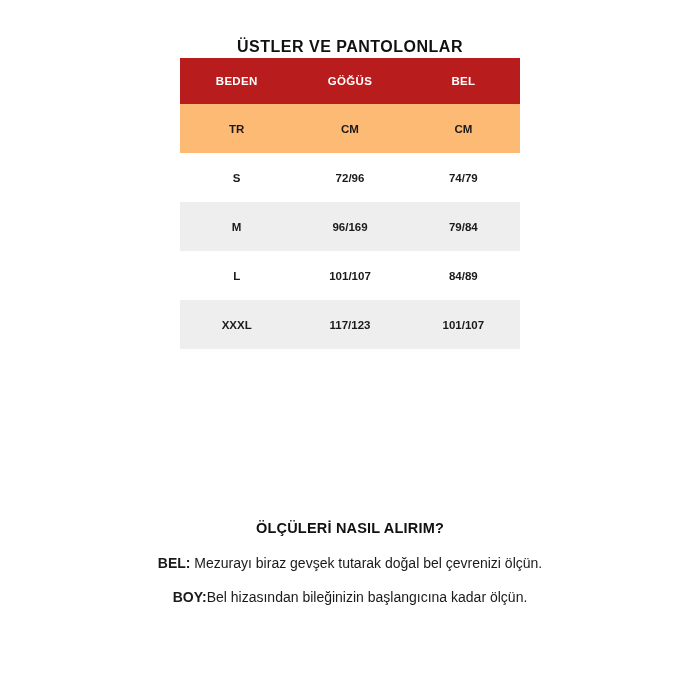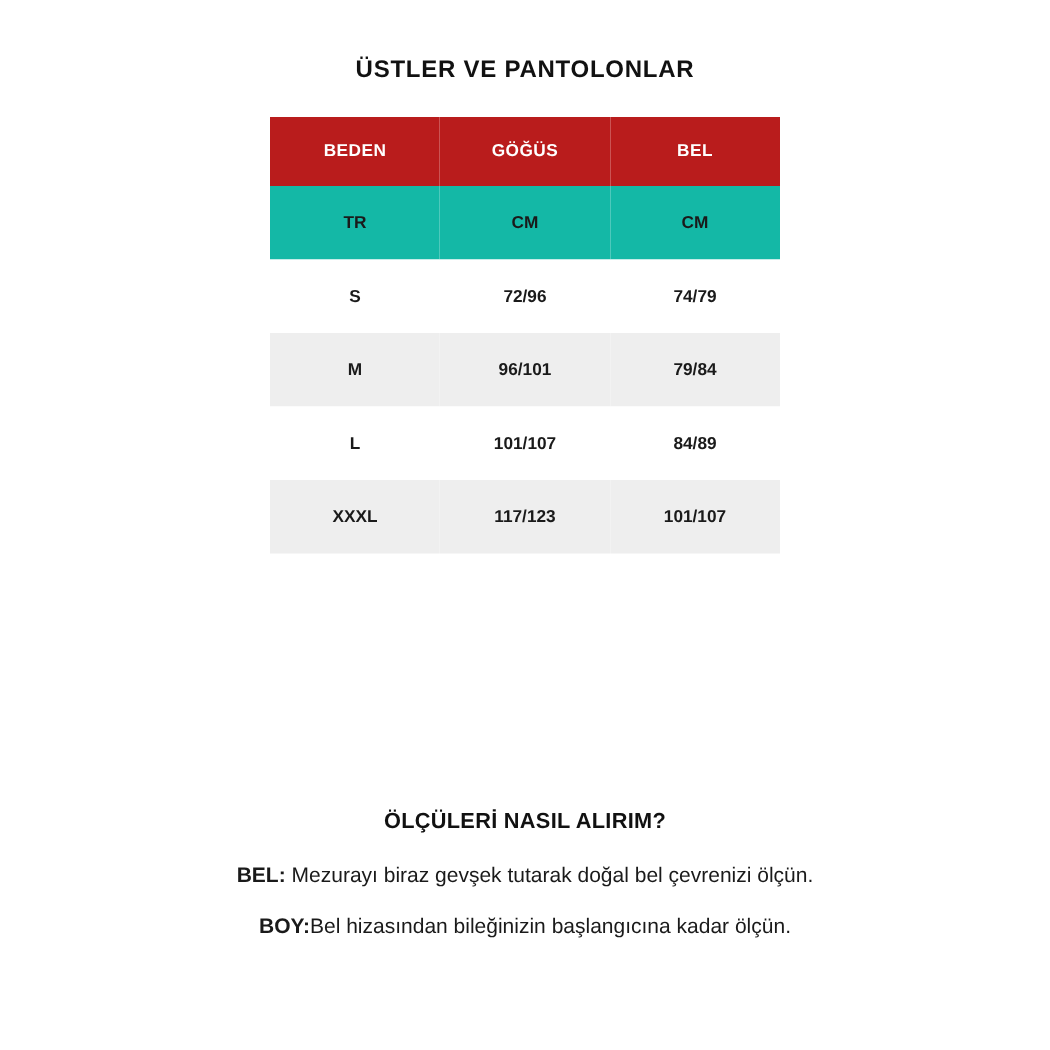--- a/index.html
+++ b/index.html
@@ -20,21 +20,21 @@
     height: 700px;
     box-sizing: border-box;
   }
   .title {
     text-align: center;
     font-size: 16px;
     font-weight: bold;
     letter-spacing: 0.5px;
     color: #111111;
     padding-top: 38px;
-    padding-bottom: 22px;
+    padding-bottom: 2px;
   }
   .table-wrap {
     width: 340px;
     margin: 0 auto;
   }
   table.size-table {
     width: 100%;
     border-collapse: collapse;
     table-layout: fixed;
   }
@@ -54,28 +54,28 @@
     letter-spacing: 0.3px;
     height: 46px;
   }
   tr.row-shaded td {
     background: #eeeeee;
   }
   tr.row-plain td {
     background: #ffffff;
   }
   tr.unit-row td {
-    background: #14b8a6;
+    background: #fdba74;
     font-weight: bold;
   }
   .howto {
     position: absolute;
     left: 0;
     right: 0;
-    top: 540px;
+    top: 520px;
     text-align: center;
   }
   .howto-title {
     font-size: 14.5px;
     font-weight: bold;
     color: #111111;
     margin-bottom: 18px;
     letter-spacing: 0.2px;
   }
   .howto-line {
@@ -111,21 +111,21 @@
           <td>CM</td>
           <td>CM</td>
         </tr>
         <tr class="row-plain">
           <td>S</td>
           <td>72/96</td>
           <td>74/79</td>
         </tr>
         <tr class="row-shaded">
           <td>M</td>
-          <td>96/101</td>
+          <td>96/169</td>
           <td>79/84</td>
         </tr>
         <tr class="row-plain">
           <td>L</td>
           <td>101/107</td>
           <td>84/89</td>
         </tr>
         <tr class="row-shaded">
           <td>XXXL</td>
           <td>117/123</td>

